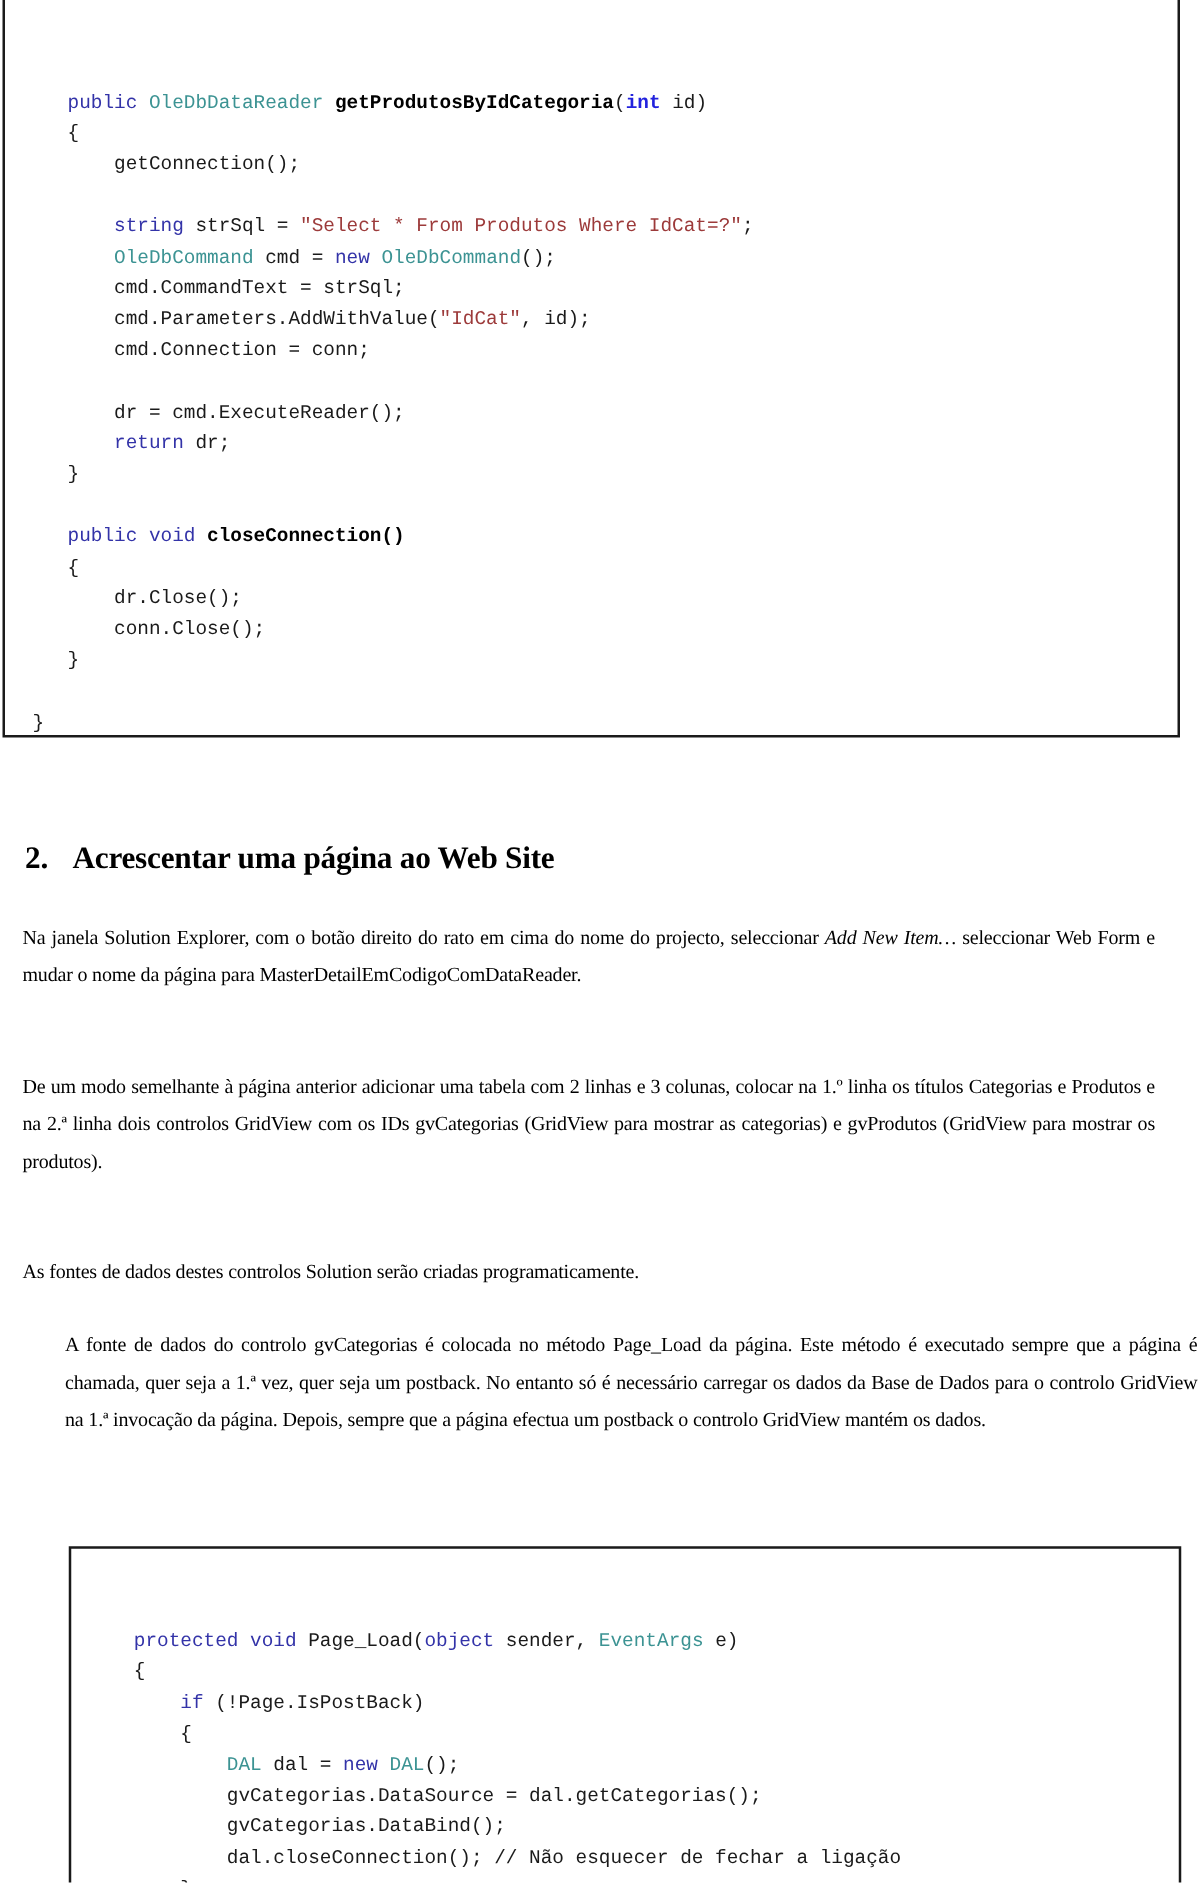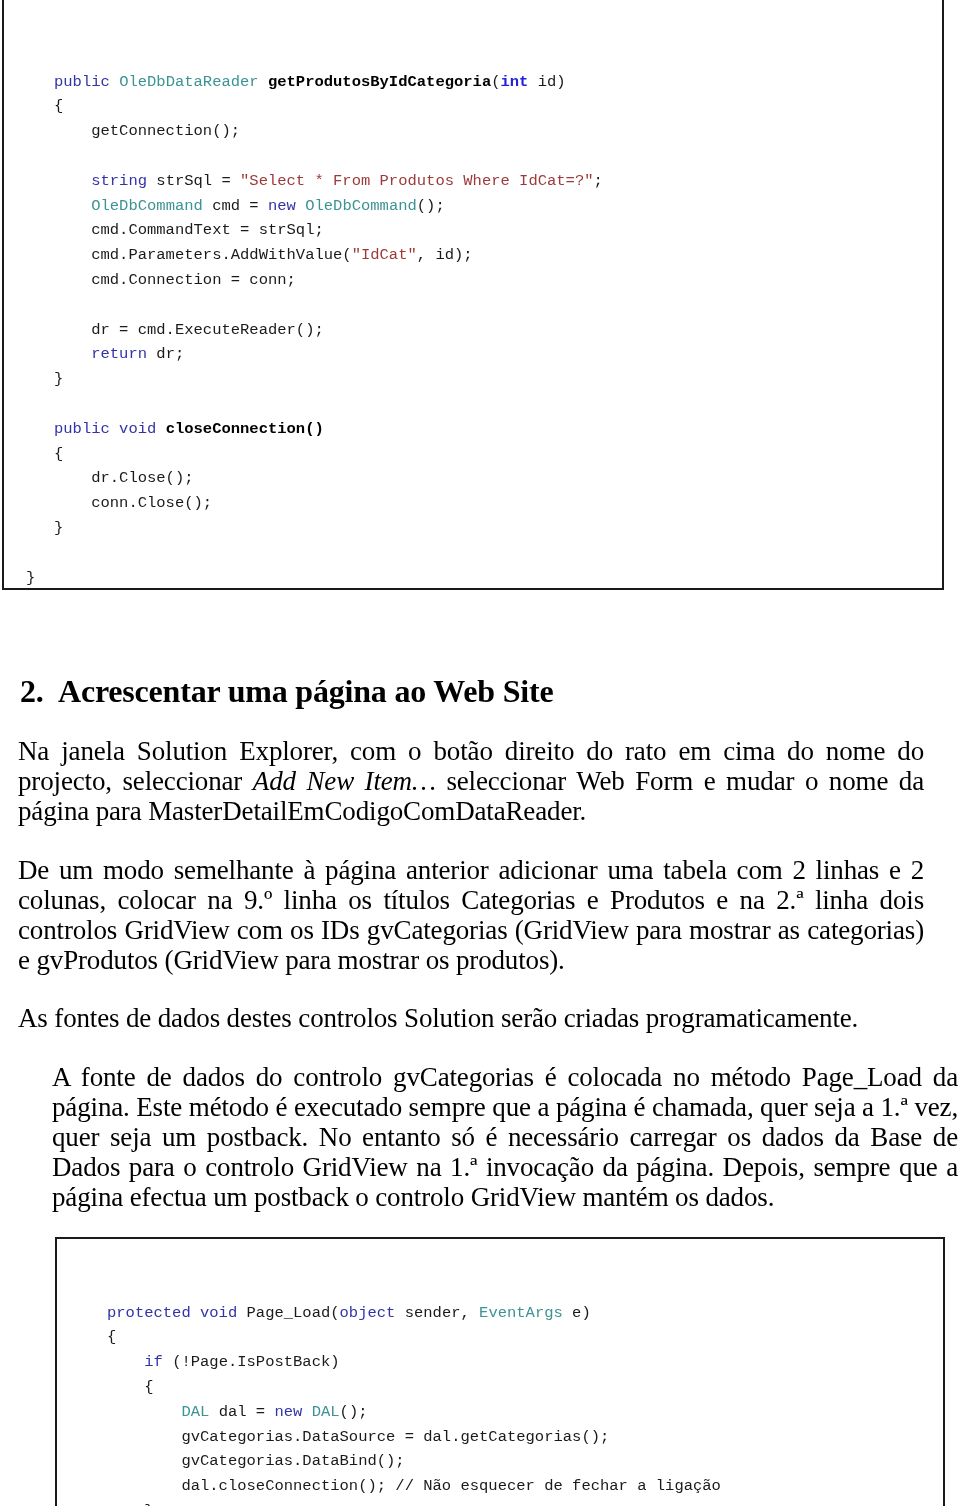--- a/index.html
+++ b/index.html
@@ -64,33 +64,33 @@
   .type    { color: #3c9393; }
   .str     { color: #9c3a3a; }
   .fn      { color: #000000; font-weight: bold; }
   .plain   { color: #1a1a1a; }
 
   
   .heading {
     position: absolute;
     left: 20px;
     width: 900px;
-    font-size: 32px;
+    font-size: 25px;
     font-weight: bold;
     line-height: 1.2;
     letter-spacing: -0.2px;
   }
   .heading .num { display: inline-block; width: 38px; }
 
   p.body {
     position: absolute;
     left: 18px;
     width: 906px;
     margin: 0;
-    font-size: 27px;
+    font-size: 16px;
     line-height: 30px;
     text-align: justify;
     letter-spacing: -0.15px;
   }
   p.body.nojust { text-align: left; }
   .ital { font-style: italic; }
 
   #heading-2      { top: 672px; }
   #para-solution  { top: 736px; }
   #para-tabela    { top: 855px; }
@@ -105,21 +105,21 @@
   <div class="codebox" id="code-block-1">
     <div class="inner"><span class="ln"><span class="kw">public </span><span class="type">OleDbDataReader </span><span class="fn">getProdutosByIdCategoria</span><span class="plain">(</span><span class="kw2">int</span><span class="plain"> id)</span></span><span class="ln"><span class="plain">{</span></span><span class="ln"><span class="plain">    getConnection();</span></span><span class="ln"><span class="plain"> </span></span><span class="ln"><span class="plain">    </span><span class="kw">string</span><span class="plain"> strSql = </span><span class="str">"Select * From Produtos Where IdCat=?"</span><span class="plain">;</span></span><span class="ln"><span class="plain">    </span><span class="type">OleDbCommand</span><span class="plain"> cmd = </span><span class="kw">new</span><span class="plain"> </span><span class="type">OleDbCommand</span><span class="plain">();</span></span><span class="ln"><span class="plain">    cmd.CommandText = strSql;</span></span><span class="ln"><span class="plain">    cmd.Parameters.AddWithValue(</span><span class="str">"IdCat"</span><span class="plain">, id);</span></span><span class="ln"><span class="plain">    cmd.Connection = conn;</span></span><span class="ln"><span class="plain"> </span></span><span class="ln"><span class="plain">    dr = cmd.ExecuteReader();</span></span><span class="ln"><span class="plain">    </span><span class="kw">return</span><span class="plain"> dr;</span></span><span class="ln"><span class="plain">}</span></span><span class="ln"><span class="plain"> </span></span><span class="ln"><span class="kw">public void </span><span class="fn">closeConnection()</span></span><span class="ln"><span class="plain">{</span></span><span class="ln"><span class="plain">    dr.Close();</span></span><span class="ln"><span class="plain">    conn.Close();</span></span><span class="ln"><span class="plain">}</span></span><span class="ln"><span class="plain"> </span></span><span class="ln" style="margin-left: -28px;"><span class="plain">}</span></span></div>
   </div>
 
   <div class="heading" id="heading-2">
     <span class="num">2.</span><span>Acrescentar uma página ao Web Site</span>
   </div>
 
   <p class="body" id="para-solution"><span>Na janela Solution Explorer, com o botão direito do rato em cima do nome do projecto, seleccionar </span><span class="ital">Add New Item…</span><span>  seleccionar Web Form e mudar o nome da página para MasterDetailEmCodigoComDataReader.</span></p>
 
-  <p class="body" id="para-tabela">De um modo semelhante à página anterior adicionar uma tabela com 2 linhas e 2 colunas, colocar na 9.º linha os títulos Categorias e Produtos e na 2.ª linha dois controlos GridView com os IDs gvCategorias (GridView para mostrar as categorias) e gvProdutos (GridView para mostrar os produtos).</p>
+  <p class="body" id="para-tabela">De um modo semelhante à página anterior adicionar uma tabela com 2 linhas e 3 colunas, colocar na 1.º linha os títulos Categorias e Produtos e na 2.ª linha dois controlos GridView com os IDs gvCategorias (GridView para mostrar as categorias) e gvProdutos (GridView para mostrar os produtos).</p>
 
   <p class="body nojust" id="para-fontes">As fontes de dados destes controlos Solution serão criadas programaticamente.</p>
 
   <p class="body" id="para-pageload">A fonte de dados do controlo gvCategorias é colocada no método Page_Load da página. Este método é executado sempre que a página é chamada, quer seja a 1.ª vez, quer seja um postback. No entanto só é necessário carregar os dados da Base de Dados para o controlo GridView na 1.ª invocação da página. Depois, sempre que a página efectua um postback o controlo GridView mantém os dados.</p>
 
   <div class="codebox" id="code-block-2">
     <div class="inner"><span class="ln"><span class="kw">protected void </span><span class="plain">Page_Load</span><span class="plain">(</span><span class="kw">object</span><span class="plain"> sender, </span><span class="type">EventArgs</span><span class="plain"> e)</span></span><span class="ln"><span class="plain">{</span></span><span class="ln"><span class="plain">    </span><span class="kw">if</span><span class="plain"> (!Page.IsPostBack)</span></span><span class="ln"><span class="plain">    {</span></span><span class="ln"><span class="plain">        </span><span class="type">DAL</span><span class="plain"> dal = </span><span class="kw">new</span><span class="plain"> </span><span class="type">DAL</span><span class="plain">();</span></span><span class="ln"><span class="plain">        gvCategorias.DataSource = dal.getCategorias();</span></span><span class="ln"><span class="plain">        gvCategorias.DataBind();</span></span><span class="ln"><span class="plain">        dal.closeConnection(); // Não esquecer de fechar a ligação</span></span><span class="ln"><span class="plain">    }</span></span></div>
   </div>
 
 </div>

